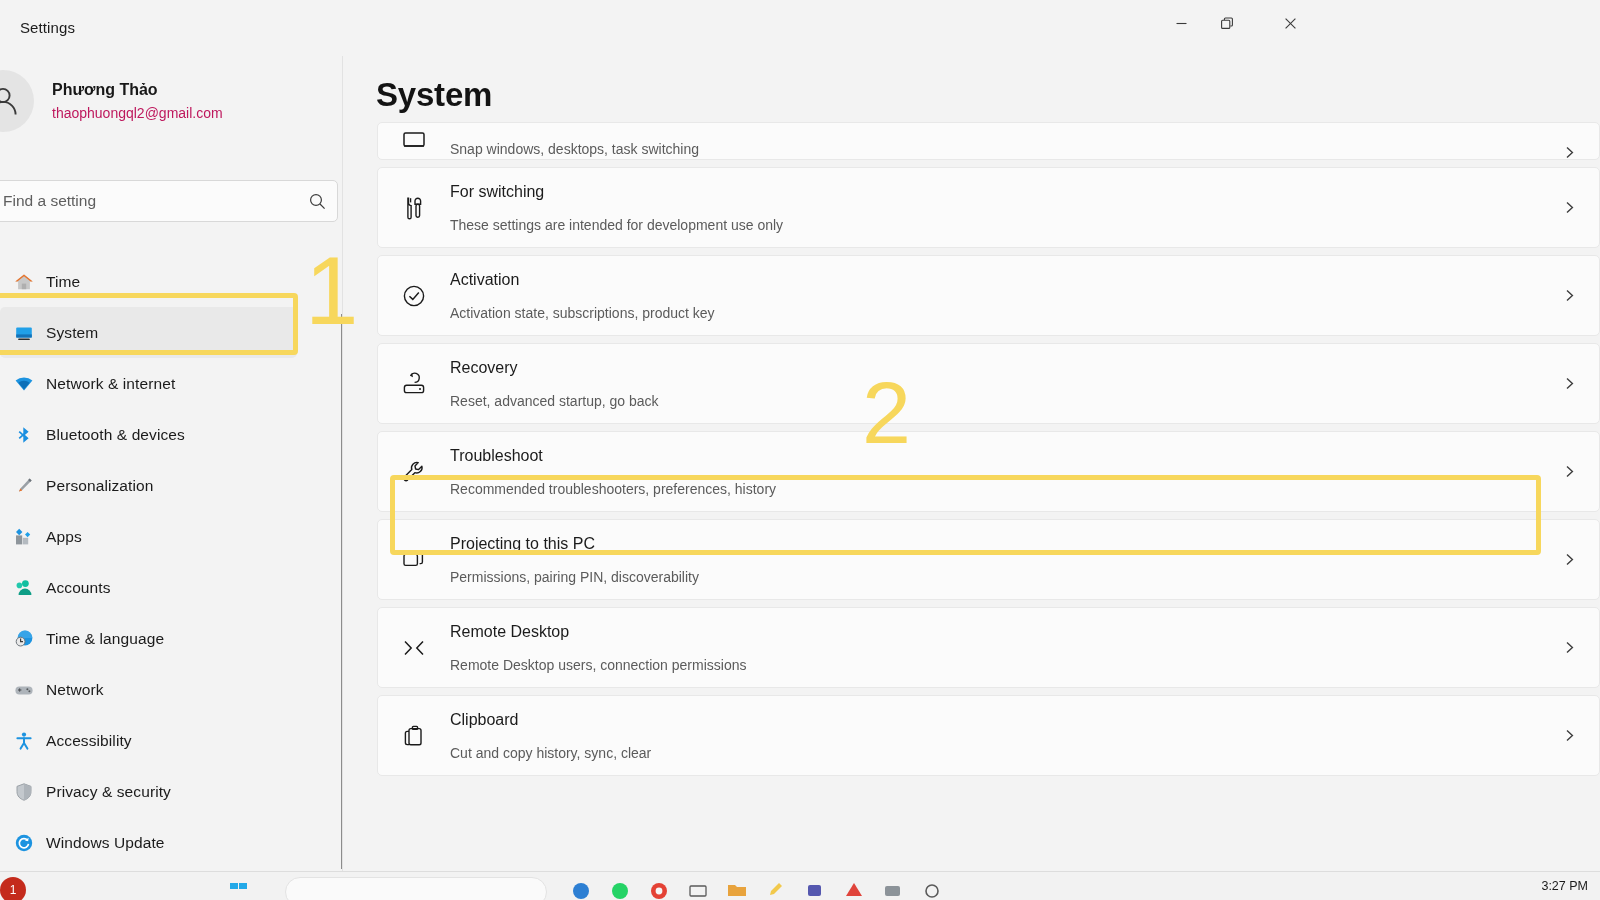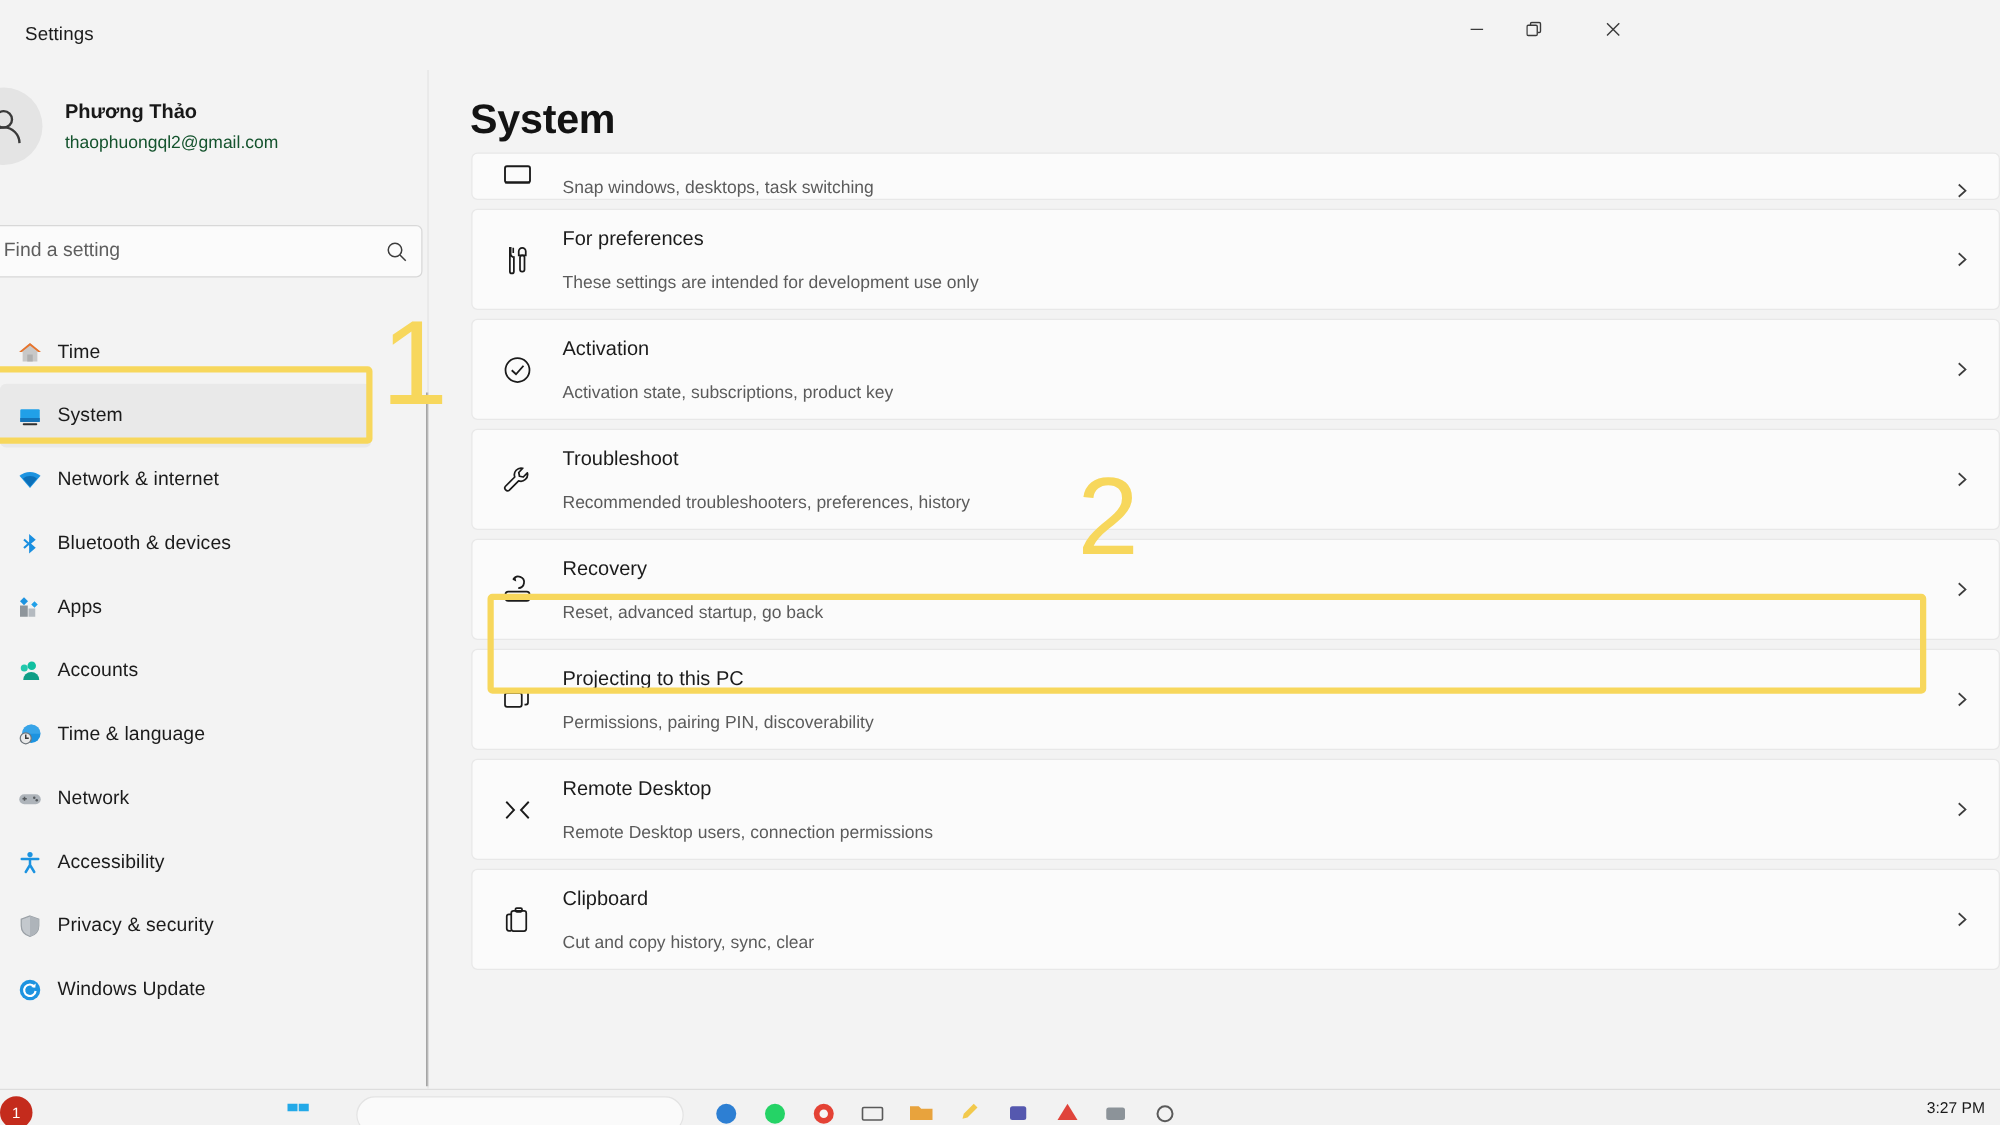--- a/index.html
+++ b/index.html
@@ -33,21 +33,21 @@
     position:absolute; left:0; top:56px; width:342px; height:815px;
     background:#F3F3F3;
   }
   .profile { position:absolute; left:-28px; top:14px; display:flex; align-items:center; }
   .avatar {
     width:62px; height:62px; border-radius:50%; background:#E4E4E4;
     display:flex; align-items:center; justify-content:center; flex:0 0 auto;
   }
   .profile-text { margin-left:18px; }
   .profile-name { font-size:16px; font-weight:bold; color:#181818; line-height:20px; }
-  .profile-mail { font-size:14px; color:#14532d; line-height:20px; margin-top:3px; }
+  .profile-mail { font-size:14px; color:#be185d; line-height:20px; margin-top:3px; }
 
   .searchbox {
     position:absolute; left:-22px; top:124px; width:360px; height:42px;
     background:#FBFBFB; border:1px solid #D8D8D8; border-radius:5px;
     display:flex; align-items:center;
   }
   .searchbox input {
     flex:1; border:0; outline:0; background:transparent;
     font-family:inherit; font-size:15.5px; color:#5E5E5E; padding-left:24px;
   }
@@ -216,20 +216,30 @@
     <div class="navitem">
       <span class="nav-ico">
         <svg width="20" height="20" viewBox="0 0 20 20">
           <path d="M9.3 2.2 L14.6 6.8 L9.3 11.2 V2.2 Z M9.3 8.6 L14.6 13.2 L9.3 17.8 V8.6 Z" fill="#1A8FE0"></path>
           <path d="M5.2 6.6 L12.8 13.4 M5.2 13.4 L12.8 6.6" stroke="#1A8FE0" stroke-width="1.7" fill="none"></path>
         </svg>
       </span>
       <span class="nav-label">Bluetooth &amp; devices</span>
     </div>
 
+    <div class="navitem">
+      <span class="nav-ico">
+        <svg width="20" height="20" viewBox="0 0 20 20">
+          <path d="M15.6 2.6 L17.6 4.6 L8.0 14.2 L5.0 15.6 L6.4 12.6 Z" fill="#9AA0A6"></path>
+          <path d="M5.0 15.6 L6.4 12.6 L8.2 14.4 Z" fill="#E8742B"></path>
+          <path d="M14.2 4.0 L16.2 6.0 L17.6 4.6 L15.6 2.6 Z" fill="#6E757B"></path>
+        </svg>
+      </span>
+      <span class="nav-label">Personalization</span>
+    </div>
 
     <div class="navitem">
       <span class="nav-ico">
         <svg width="20" height="20" viewBox="0 0 20 20">
           <rect x="2.0" y="8.4" width="6.2" height="9.0" fill="#8E959B"></rect>
           <rect x="8.8" y="10.8" width="5.4" height="6.6" fill="#B4BAC0"></rect>
           <path d="M5.2 1.8 L8.4 5.0 L5.2 8.2 L2.0 5.0 Z" fill="#1C93E0"></path>
           <path d="M13.6 5.0 L16.2 7.6 L13.6 10.2 L11.0 7.6 Z" fill="#21A0E8"></path>
         </svg>
       </span>
@@ -335,57 +345,40 @@
     <div class="row">
       <span class="row-ico">
         <svg width="26" height="26" viewBox="0 0 26 26">
           <path d="M7.5 3.2 L7.5 8.0 a2.6 2.6 0 0 0 2.6 2.6 v11.6 a1.6 1.6 0 0 1 -3.2 0 V3.2 Z" fill="none" stroke="currentColor" stroke-width="1.4"></path>
           <line x1="9.6" y1="3.2" x2="9.6" y2="7.4" stroke="currentColor" stroke-width="1.3"></line>
           <path d="M16.8 3.2 a2.8 2.8 0 0 1 2.8 2.8 v3.2 h-5.6 V6.0 a2.8 2.8 0 0 1 2.8 -2.8 Z" fill="none" stroke="currentColor" stroke-width="1.4"></path>
           <rect x="15.0" y="9.2" width="3.6" height="13.0" rx="1.7" fill="none" stroke="currentColor" stroke-width="1.4"></rect>
         </svg>
       </span>
       <div class="row-text">
-        <div class="row-title">For preferences</div>
+        <div class="row-title">For switching</div>
         <div class="row-sub">These settings are intended for development use only</div>
       </div>
       <span class="row-chev">
         <svg width="13" height="13" viewBox="0 0 13 13">
             <polyline points="4,1.6 9.4,6.5 4,11.4" fill="none" stroke="currentColor" stroke-width="1.4"></polyline>
           </svg>
       </span>
     </div>
 
     <div class="row">
       <span class="row-ico">
         <svg width="26" height="26" viewBox="0 0 26 26">
           <circle cx="13" cy="13" r="9.6" fill="none" stroke="currentColor" stroke-width="1.4"></circle>
           <polyline points="8.4,13.2 11.8,16.4 17.8,9.6" fill="none" stroke="currentColor" stroke-width="1.5"></polyline>
         </svg>
       </span>
       <div class="row-text">
         <div class="row-title">Activation</div>
         <div class="row-sub">Activation state, subscriptions, product key</div>
-      </div>
-      <span class="row-chev">
-        <svg width="13" height="13" viewBox="0 0 13 13">
-            <polyline points="4,1.6 9.4,6.5 4,11.4" fill="none" stroke="currentColor" stroke-width="1.4"></polyline>
-          </svg>
-      </span>
-    </div>
-
-    <div class="row">
-      <span class="row-ico">
-        <svg width="26" height="26" viewBox="0 0 26 26">
-          <path d="M17.2 3.6 a5.4 5.4 0 0 0 -6.4 7.0 L3.4 18.0 a2.2 2.2 0 0 0 3.1 3.1 l7.4 -7.4 a5.4 5.4 0 0 0 7.0 -6.4 l-3.3 3.3 -3.0 -.6 -.6 -3.0 Z" fill="none" stroke="currentColor" stroke-width="1.4" stroke-linejoin="round"></path>
-        </svg>
-      </span>
-      <div class="row-text">
-        <div class="row-title">Troubleshoot</div>
-        <div class="row-sub">Recommended troubleshooters, preferences, history</div>
       </div>
       <span class="row-chev">
         <svg width="13" height="13" viewBox="0 0 13 13">
             <polyline points="4,1.6 9.4,6.5 4,11.4" fill="none" stroke="currentColor" stroke-width="1.4"></polyline>
           </svg>
       </span>
     </div>
 
     <div class="row">
       <span class="row-ico">
@@ -403,20 +396,37 @@
       <span class="row-chev">
         <svg width="13" height="13" viewBox="0 0 13 13">
             <polyline points="4,1.6 9.4,6.5 4,11.4" fill="none" stroke="currentColor" stroke-width="1.4"></polyline>
           </svg>
       </span>
     </div>
 
     <div class="row">
       <span class="row-ico">
         <svg width="26" height="26" viewBox="0 0 26 26">
+          <path d="M17.2 3.6 a5.4 5.4 0 0 0 -6.4 7.0 L3.4 18.0 a2.2 2.2 0 0 0 3.1 3.1 l7.4 -7.4 a5.4 5.4 0 0 0 7.0 -6.4 l-3.3 3.3 -3.0 -.6 -.6 -3.0 Z" fill="none" stroke="currentColor" stroke-width="1.4" stroke-linejoin="round"></path>
+        </svg>
+      </span>
+      <div class="row-text">
+        <div class="row-title">Troubleshoot</div>
+        <div class="row-sub">Recommended troubleshooters, preferences, history</div>
+      </div>
+      <span class="row-chev">
+        <svg width="13" height="13" viewBox="0 0 13 13">
+            <polyline points="4,1.6 9.4,6.5 4,11.4" fill="none" stroke="currentColor" stroke-width="1.4"></polyline>
+          </svg>
+      </span>
+    </div>
+
+    <div class="row">
+      <span class="row-ico">
+        <svg width="26" height="26" viewBox="0 0 26 26">
           <rect x="3.0" y="7.4" width="13.4" height="11.0" rx="1.6" fill="none" stroke="currentColor" stroke-width="1.4"></rect>
           <path d="M7.2 7.0 V6.0 a1.6 1.6 0 0 1 1.6 -1.6 h11.0 a1.6 1.6 0 0 1 1.6 1.6 v9.0 a1.6 1.6 0 0 1 -1.6 1.6 h-1.2" fill="none" stroke="currentColor" stroke-width="1.4"></path>
         </svg>
       </span>
       <div class="row-text">
         <div class="row-title">Projecting to this PC</div>
         <div class="row-sub">Permissions, pairing PIN, discoverability</div>
       </div>
       <span class="row-chev">
         <svg width="13" height="13" viewBox="0 0 13 13">

